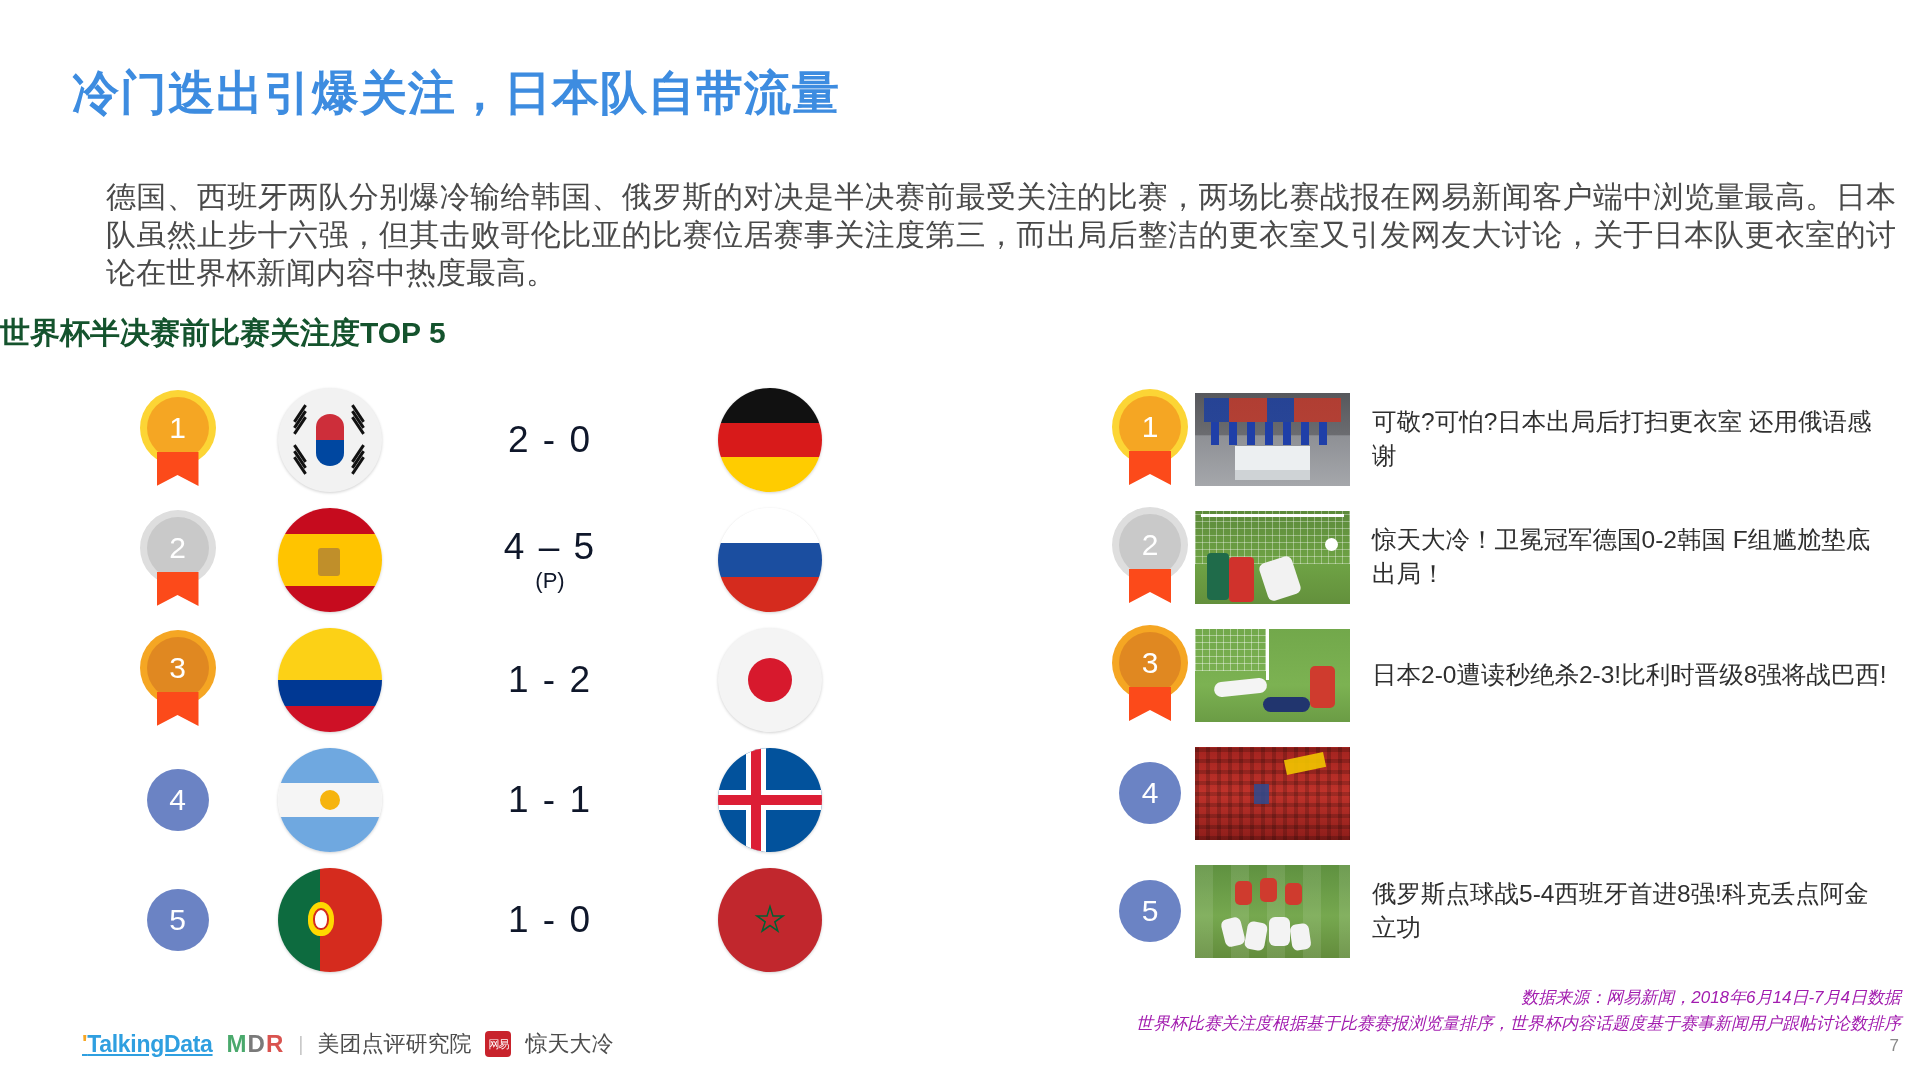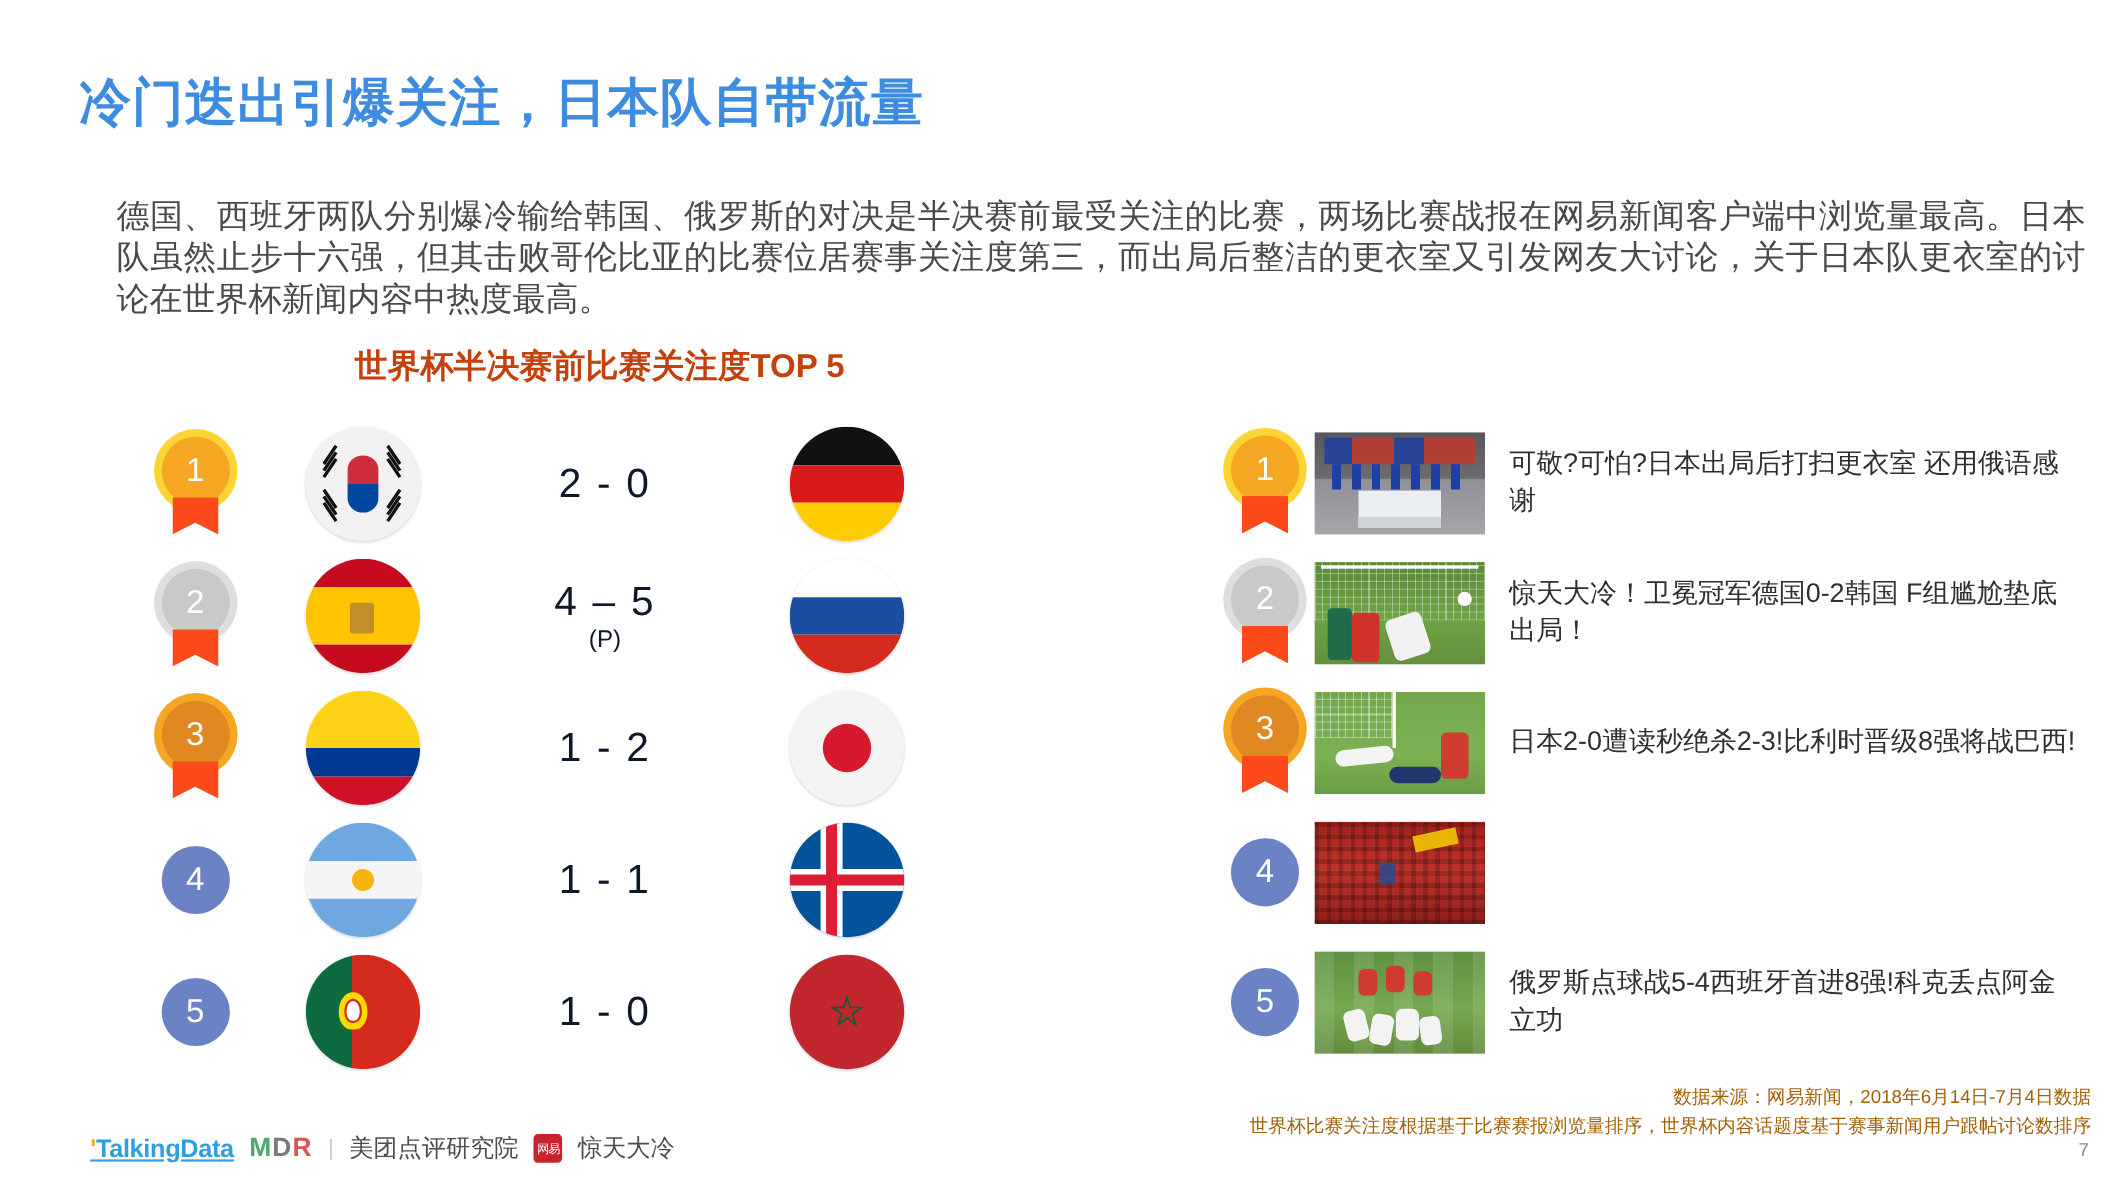--- a/index.html
+++ b/index.html
@@ -22,22 +22,22 @@
   .intro {
     position: absolute; left: 72px; top: 178px; width: 1790px;
     font-size: 30px; line-height: 38px; color: #4a4a4a;
     text-align: justify;
     margin-left: 34px;
   }
 
   
   .sec-head {
     position: absolute; top: 313px;
-    font-size: 30px; font-weight: bold; color: #c2410c;
-    text-align: center; white-space: nowrap;
+    font-size: 30px; font-weight: bold; color: #14532d;
+    white-space: nowrap;
   }
   .sec-head.left  { left: 0; width: 1090px; }
   .sec-head.right { left: 1020px; width: 900px; }
 
   
   .matches { position: absolute; left: 120px; top: 380px; width: 900px; }
   .match-row {
     display: flex; align-items: center; height: 120px;
   }
   .rank-cell { width: 115px; display: flex; justify-content: center; align-items: center; }
@@ -218,21 +218,21 @@
   .t5 .w3{ left:48%; top:56%; width:13%; height:32%;}
   .t5 .w4{ left:62%; top:64%; width:12%; height:28%; transform:rotate(-8deg);}
   .t5 .r1,.t5 .r2,.t5 .r3{ position:absolute; background:#cf3b2e; border-radius:5px;}
   .t5 .r1{ left:26%; top:18%; width:11%; height:26%;}
   .t5 .r2{ left:42%; top:14%; width:11%; height:26%;}
   .t5 .r3{ left:58%; top:20%; width:11%; height:24%;}
 
   
   .source {
     position:absolute; right: 20px; top: 985px;
-    text-align: right; color:#a16207; font-size: 17px; line-height: 26px;
+    text-align: right; color:#a21caf; font-size: 17px; line-height: 26px; font-style: italic;
   }
   .page-num {
     position:absolute; right: 22px; top: 1036px;
     font-size: 17px; color:#8a8a8a;
   }
   .brandbar { position:absolute; left: 82px; top: 1029px; display:flex; align-items:center; gap:14px; }
   .bd-td { font-size: 23px; font-weight:bold; color:#2f9fe0; letter-spacing:-.3px;text-decoration:underline; }
   .bd-td .dot{ color:#f6a623; }
   .bd-mdr { font-size: 24px; font-weight:bold; letter-spacing:1px; }
   .bd-mdr .m{ color:#4aa96c; } .bd-mdr .d{ color:#7a7a7a; } .bd-mdr .r{ color:#d9534f; }

